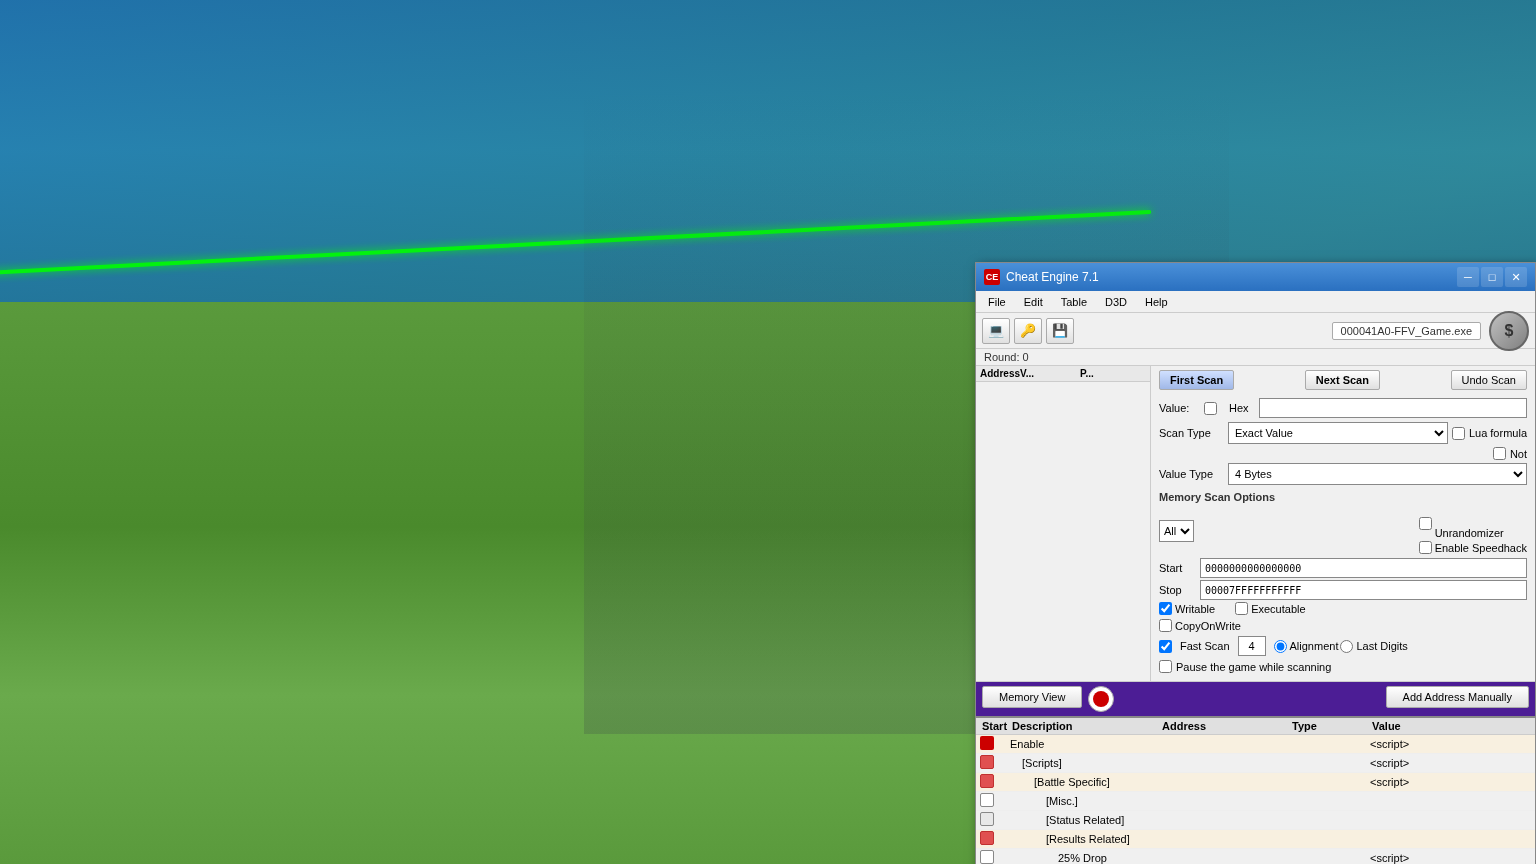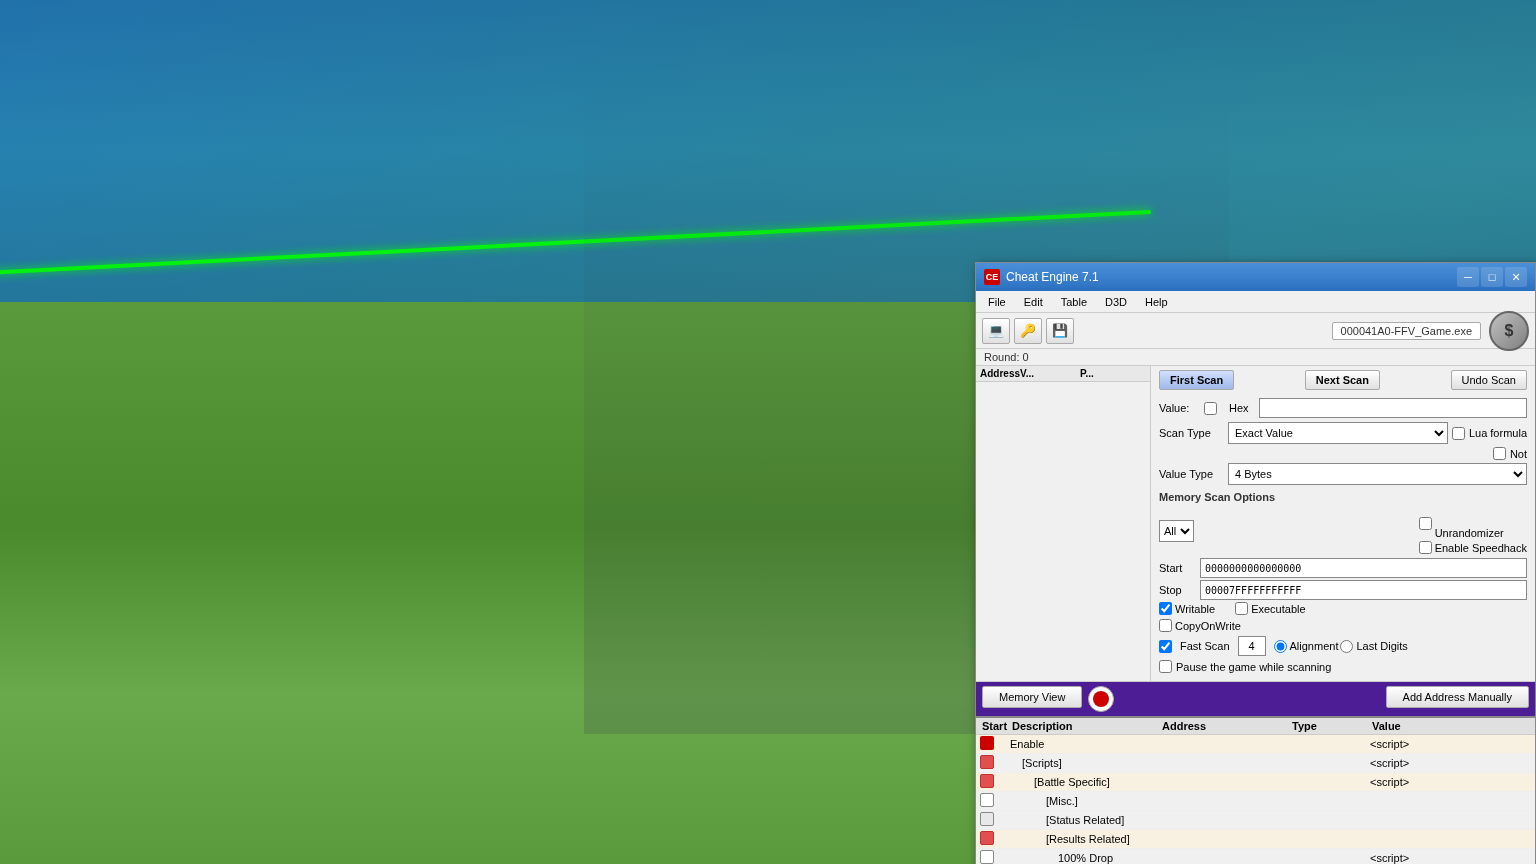--- a/index.html
+++ b/index.html
@@ -571,21 +571,21 @@
     <div class="table-row group-row">
       <span><span class="check-partial"></span></span>
       <span class="indent-3">[Results Related]</span>
       <span></span>
       <span></span>
       <span></span>
     </div>
 
     <div class="table-row">
       <span><span class="check-inactive"></span></span>
-      <span style="padding-left:48px;">100% Drop</span>
+      <span style="padding-left:48px;">25% Drop</span>
       <span></span>
       <span></span>
       <span>&lt;script&gt;</span>
     </div>
 
     <div class="table-row">
       <span><span class="check-inactive"></span></span>
       <span style="padding-left:48px;">Gil Multiplier</span>
       <span></span>
       <span></span>

